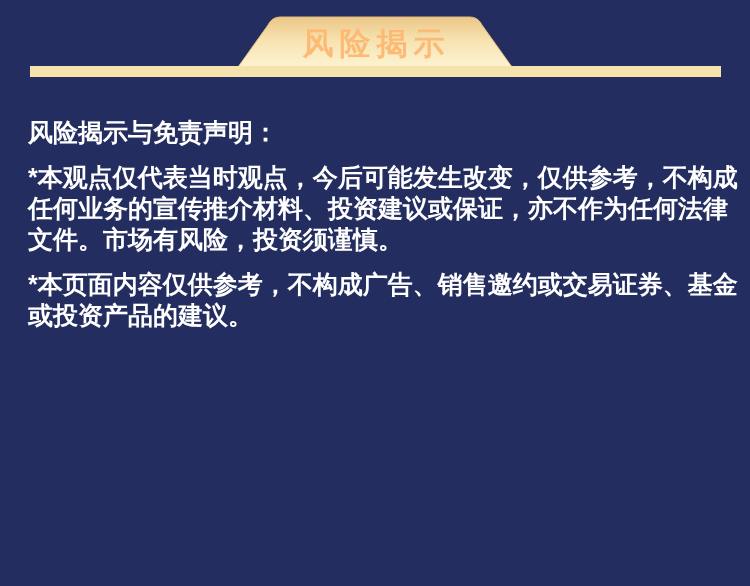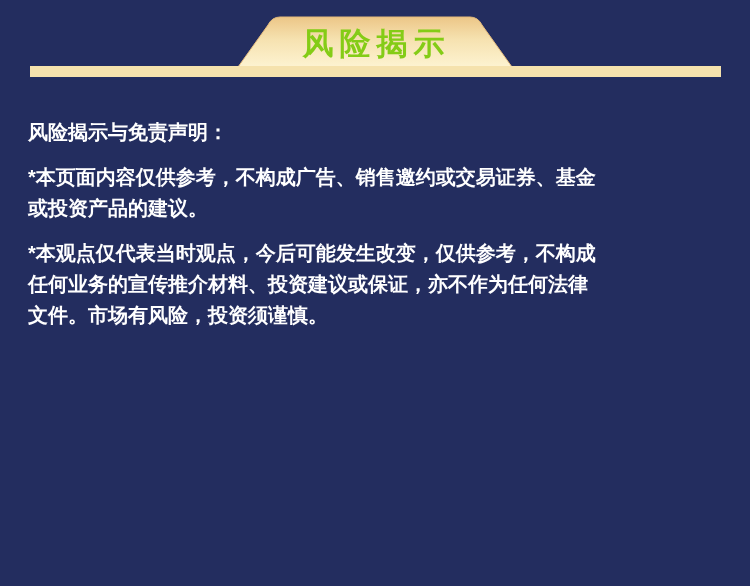--- a/index.html
+++ b/index.html
@@ -28,35 +28,35 @@
   }
   .page-title {
     position: absolute;
     left: 225px; top: 26px;
     width: 300px;
     text-align: center;
     font-size: 31px;
     line-height: 36px;
     letter-spacing: 6px;
     text-indent: 3px;
-    color: #84cc16;
+    color: #fdba74;
     white-space: nowrap;
   }
   .gold-bar {
     position: absolute;
     left: 30px; top: 66px;
     width: 691px; height: 11px;
     background: #f5e2ad;
   }
   .content {
     position: absolute;
     left: 28px; top: 117px;
     width: 716px;
     color: #ffffff;
-    font-size: 20px;
+    font-size: 25px;
     line-height: 31px;
   }
   .content p {
     margin: 0 0 14px 0;
     white-space: pre-line;
   }
 </style>
 </head>
 <body>
 
@@ -70,18 +70,18 @@
       </linearGradient>
     </defs>
     <path d="M 13 54 L 43 12 Q 47 4 55 4 L 245 4 Q 253 4 257 12 L 287 54 Z" fill="url(#goldgrad)" stroke="#e3ba7c" stroke-width="1"></path>
   </svg>
   <div class="page-title">风险揭示</div>
   <div class="gold-bar"></div>
 </div>
 
 <main class="content">
   <p>风险揭示与免责声明：</p>
-  <p>*本页面内容仅供参考，不构成广告、销售邀约或交易证券、基金
-或投资产品的建议。</p>
   <p>*本观点仅代表当时观点，今后可能发生改变，仅供参考，不构成
 任何业务的宣传推介材料、投资建议或保证，亦不作为任何法律
 文件。市场有风险，投资须谨慎。</p>
+  <p>*本页面内容仅供参考，不构成广告、销售邀约或交易证券、基金
+或投资产品的建议。</p>
 </main>
 
 </body></html>

